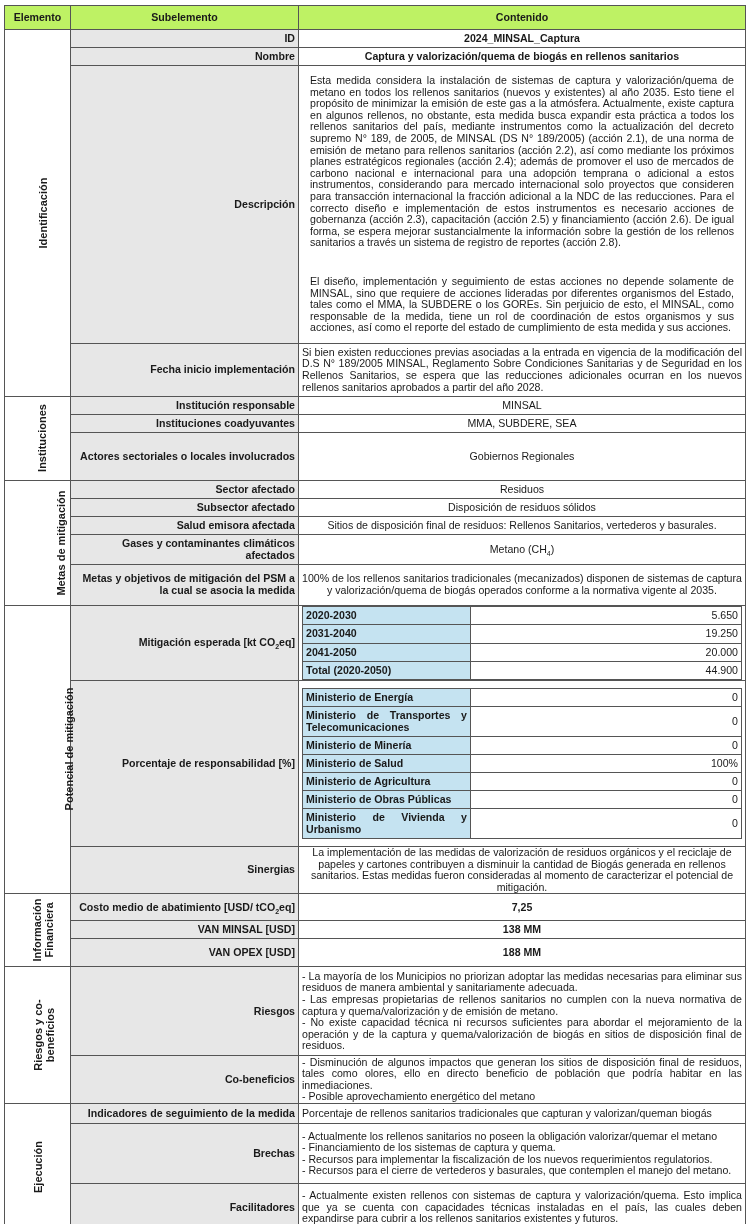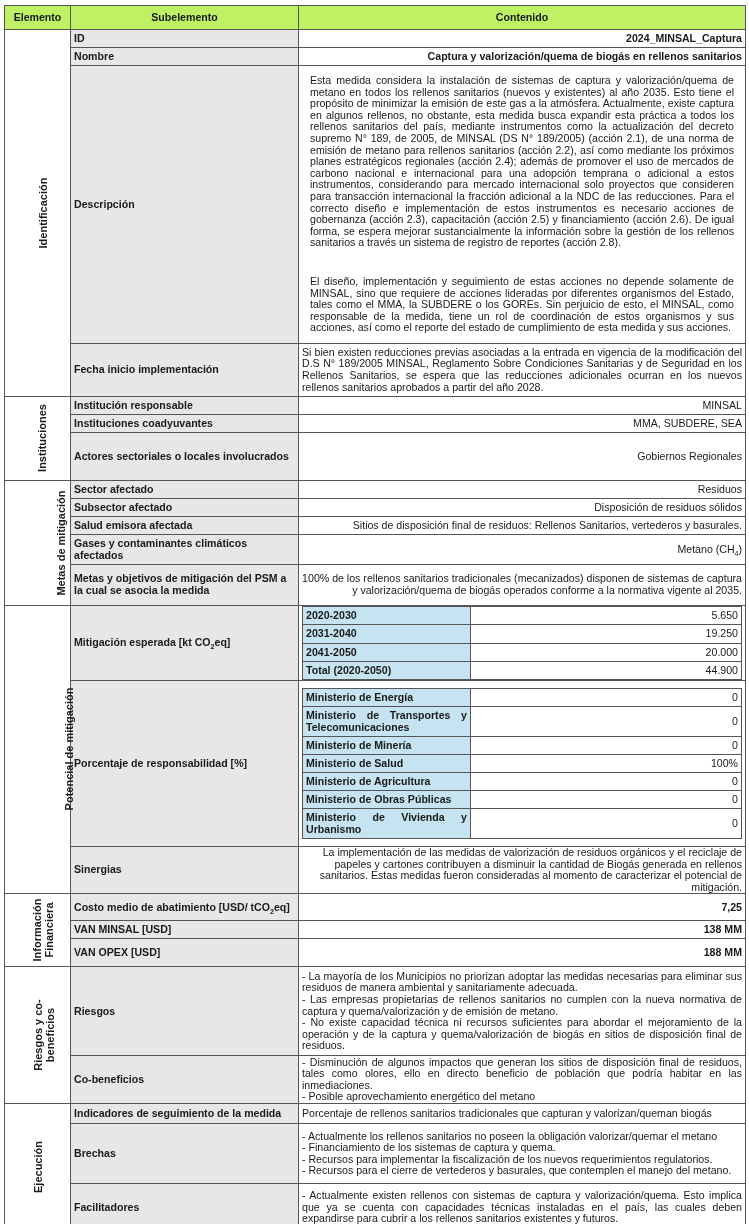--- a/index.html
+++ b/index.html
@@ -3,23 +3,23 @@
 <meta charset="utf-8">
 <style>
   html, body { margin:0; padding:0; background:#ffffff; }
   body { width:749px; height:1224px; position:relative; overflow:hidden;
          font-family:"Liberation Sans", sans-serif; color:#1a1a1a; }
   table.main { position:absolute; left:4px; top:5px; width:741px; border-collapse:collapse; table-layout:fixed; }
   table.main td, table.main th { border:1px solid #555; padding:0 3px; font-size:10.6px; line-height:11.6px; }
   th.hdr { background:#bef264; font-weight:bold; text-align:center; height:23px; font-size:11.5px; }
   td.elem { background:#ffffff; text-align:center; vertical-align:middle; padding:0; }
   td.elem .rot { display:inline-block; transform:rotate(-90deg); white-space:nowrap; font-weight:bold; font-size:11px; line-height:12px; }
-  td.sub { background:#e7e7e7; font-weight:bold; text-align:left; vertical-align:middle; font-size:11px; }
+  td.sub { background:#e7e7e7; font-weight:bold; text-align:right; vertical-align:middle; font-size:11px; }
   td.cont { background:#ffffff; vertical-align:middle; }
-  .c { text-align:right; }
+  .c { text-align:center; }
   .j { text-align:justify; }
   .b { font-weight:bold; }
   .para { margin:8px; }
   .gap { height:11px; }
   table.inner { width:100%; border-collapse:collapse; table-layout:fixed; }
   table.inner td { border:1px solid #555; font-size:10.6px; line-height:11.4px; padding:0 3px; }
   td.ilab { background:#c5e3f1; font-weight:bold; width:161px; }
   td.ival { background:#ffffff; text-align:right; }
   td.nopad { padding:0; border:1px solid #555;margin-top:28px; }
   sub { font-size:7px; line-height:0; }

